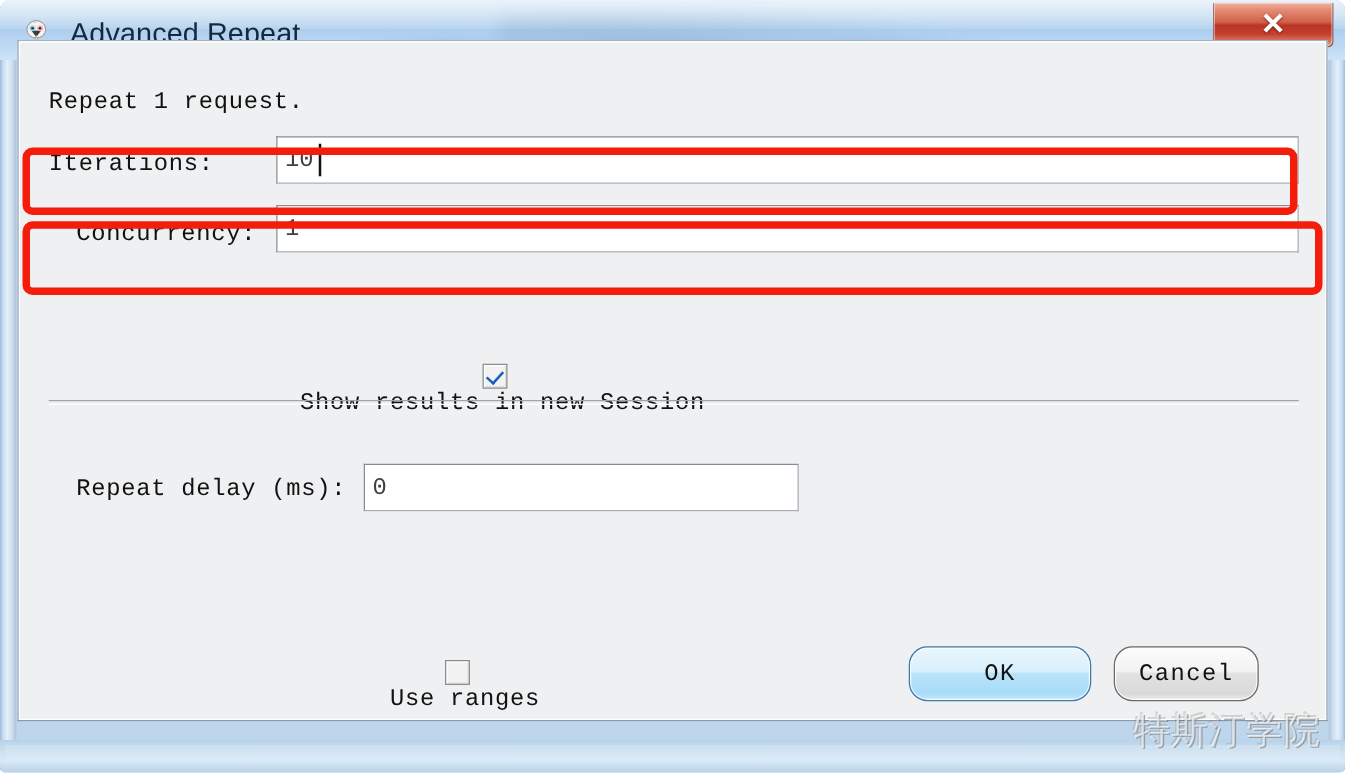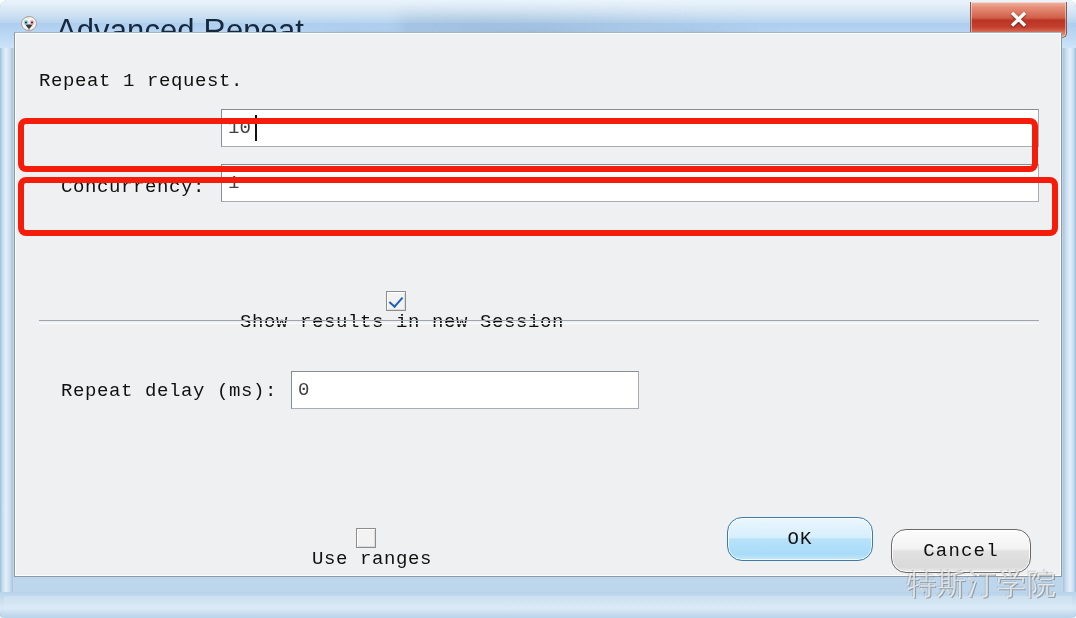--- a/index.html
+++ b/index.html
@@ -101,21 +101,21 @@
 
   #app-icon {
     position: absolute;
     left: 18px; top: 14px;
     width: 22px; height: 24px;
   }
   #window-title {
     position: absolute;
     left: 56px; top: 13px;
     font-family: "Liberation Sans", sans-serif;
-    font-size: 31px;
+    font-size: 23px;
     color: #16283c;
     letter-spacing: .1px;
     white-space: nowrap;
   }
 
   
   #close-button {
     position: absolute;
     right: 9px; top: 2px;
     width: 97px; height: 36px;
@@ -287,26 +287,25 @@
   #btn-ok {
     left: 712px; top: 484px;
     width: 146px;
     border: 1px solid #3e7ba6;
     background: linear-gradient(to bottom,
         #eaf6fd 0%, #d7effc 46%, #b8e2fa 50%, #a9dcf8 86%, #c3e7fb 100%);
     box-shadow: inset 0 0 0 1px rgba(255,255,255,.75);
   }
   #btn-cancel {
     left: 876px; top: 484px;
-    width: 140px;
+    width: 116px;
     border: 1px solid #6a6a6a;
     background: linear-gradient(to bottom,
         #fcfcfc 0%, #f2f2f2 45%, #e2e2e2 50%, #d9d9d9 88%, #ececec 100%);
     box-shadow: inset 0 0 0 1px rgba(255,255,255,.85);
-    margin-top: 12px;
   }
 
   
   .annot-box {
     position: absolute;
     box-sizing: border-box;
     border: 6px solid #f41d0c;
     border-radius: 8px;
     pointer-events: none;
   }
@@ -368,20 +367,21 @@
     <div id="close-button">
       <div id="close-glyph">✕</div>
     </div>
   </div>
 
   <div id="client-area">
     <div id="client-inner-hl"></div>
 
     <div class="static-text" id="lbl-summary">Repeat 1 request.</div>
 
+    <div class="static-text" id="lbl-iterations">Iterations:</div>
     <input class="text-input" id="input-iterations" type="text" value="10" style="">
     <div id="iterations-caret"></div>
 
     <div class="static-text" id="lbl-concurrency">Concurrency:</div>
     <input class="text-input" id="input-concurrency" type="text" value="1" style="">
 
     <div class="checkbox-row" id="row-show-results">
       <span class="cb-box checked"></span>
       <span class="cb-label">Show results in new Session</span>
     </div>

